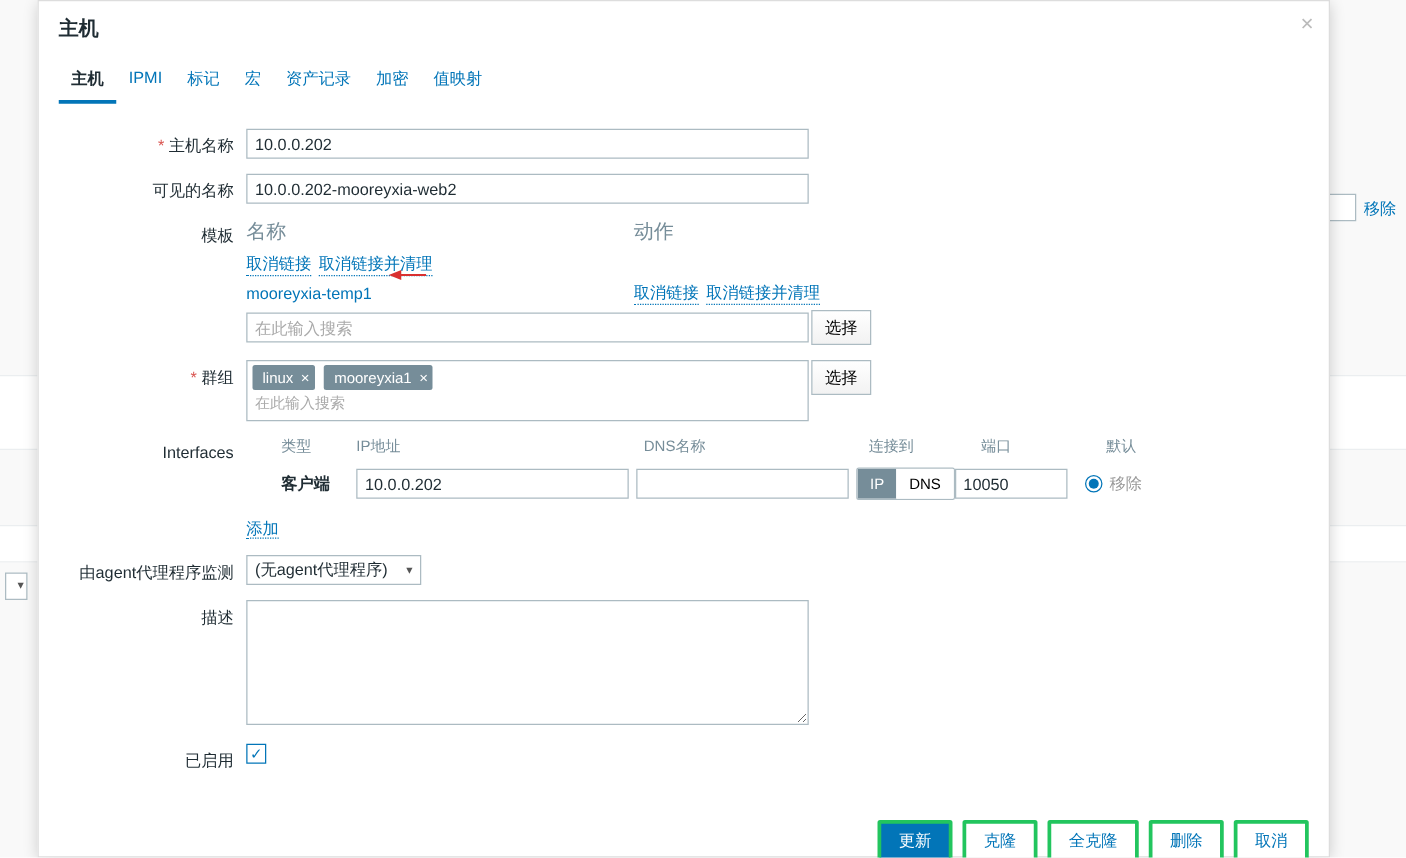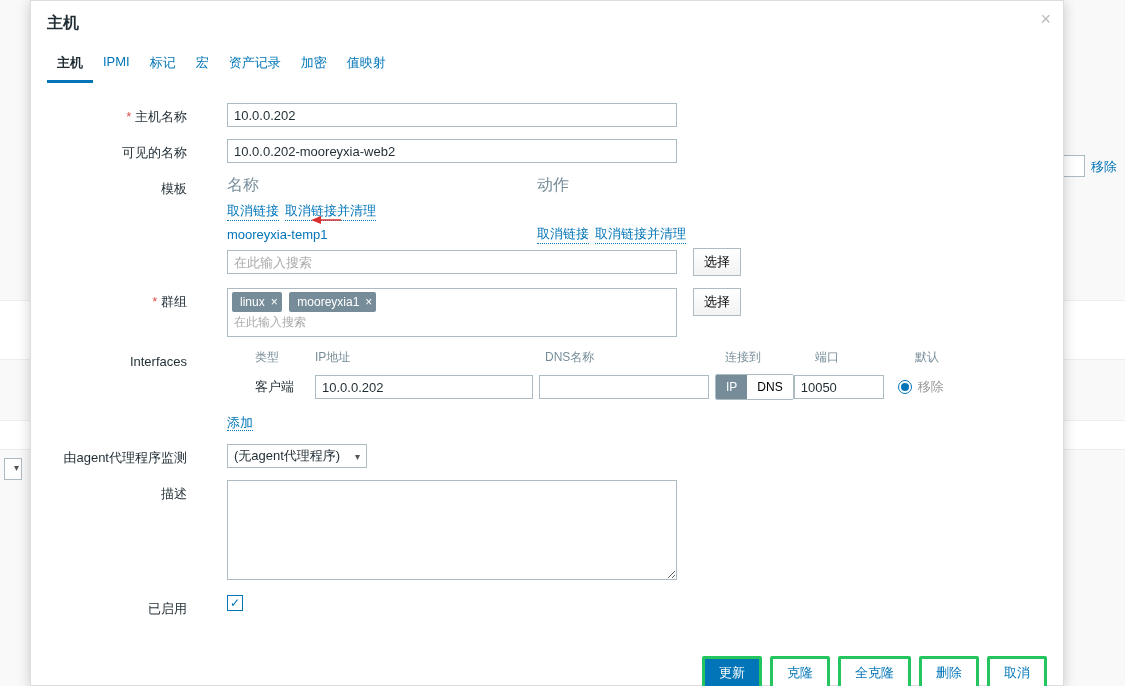--- a/index.html
+++ b/index.html
@@ -13,50 +13,50 @@
 .bg-stripe2 { position: absolute; top: 420px; left: 0; right: 0; height: 30px; background: #fff; border-top: 1px solid #ebeef0; border-bottom: 1px solid #ebeef0; }
 
 .modal { position: absolute; top: 0; left: 30px; width: 1034px; height: 686px; background: #fff; box-shadow: 0 2px 12px rgba(0,0,0,0.2); border: 1px solid #ddd; }
 .modal-header { padding: 12px 16px; font-size: 16px; font-weight: bold; }
 .close-x { position: absolute; top: 8px; right: 12px; font-size: 18px; color: #bbb; cursor: pointer; }
 .tabs { display: flex; gap: 0; padding: 0 16px; }
 .tab { padding: 8px 10px; font-size: 13px; color: #0275b8; cursor: pointer; }
 .tab.active { color: #1f2c33; border-bottom: 3px solid #0275b8; font-weight: bold; }
 
 .form { padding: 20px 16px 10px 16px; }
-.row { display: flex; align-items: flex-start; margin-bottom: 12px; gap: 30px; }
+.row { display: flex; align-items: flex-start; margin-bottom: 12px; }
 .label { width: 150px; text-align: right; padding-right: 10px; padding-top: 5px; color: #1f2c33; font-size: 13px; }
 .required::before { content: "* "; color: #d9534f; }
 .control { flex: 1; }
 input[type="text"], textarea, .ms-input { border: 1px solid #acbbc2; padding: 4px 6px; font-size: 13px; background: #fff; color: #1f2c33; }
 input[type="text"] { height: 24px; }
 .w450 { width: 450px; }
 textarea { width: 450px; height: 100px; resize: both; }
 .tmpl-header { display: flex; color: #768d99; font-size: 16px; margin-bottom: 6px; }
 .tmpl-name { width: 310px; }
 .tmpl-row { display: flex; align-items: center; margin-bottom: 4px; }
 .link { color: #0275b8; text-decoration: none; cursor: pointer; font-size: 13px; }
 .link.dashed { border-bottom: 1px dotted #0275b8; }
 .actions-cell { display: flex; gap: 6px; justify-content: center; }
 .search-box { width: 450px; height: 28px; border: 2px solid #0275b8; padding: 4px 6px; font-size: 13px; }
 .search-box::placeholder, .ms-placeholder { color: #aaa; }
-.select-btn { border: 1px solid #acbbc2; background: linear-gradient(#fff,#f2f2f2); padding: 4px 10px; height: 28px; font-size: 13px; cursor: pointer; margin-left: 16px; }
+.select-btn { border: 1px solid #acbbc2; background: linear-gradient(#fff,#f2f2f2); padding: 4px 10px; height: 28px; font-size: 13px; cursor: pointer; margin-left: 2px; }
 .ms-box { width: 450px; border: 1px solid #acbbc2; padding: 3px 4px; }
 .tag { display: inline-flex; align-items: center; background: #768d99; color: #fff; height: 20px; padding: 0 4px 0 8px; font-size: 12px; margin-right: 4px; border-radius: 2px; }
 .tag-x { margin-left: 6px; font-size: 12px; cursor: pointer; }
 .ms-placeholder { font-size: 12px; padding: 2px 2px; color: #aaa; }
 .iface-header { display: flex; color: #768d99; font-size: 12px; margin-bottom: 8px; align-items: flex-end; }
 .ih-type { width: 60px; margin-left: 28px; }
 .ih-ip { width: 230px; }
 .ih-dns { width: 180px; }
 .ih-conn { width: 90px; }
 .ih-port { width: 100px; }
 .ih-def { width: 60px; }
 .iface-row { display: flex; align-items: center; margin-left: 28px; }
-.iface-type { width: 60px; font-size: 13px; }
+.iface-type { width: 60px; font-size: 13px; font-weight: bold; }
 .iface-ip { width: 218px; height: 24px; }
 .iface-dns { width: 170px; height: 24px; margin-left: 6px; }
 .btngrp { display: inline-flex; margin-left: 6px; border: 1px solid #acbbc2; border-radius: 2px; overflow: hidden; }
 .btngrp button { border: none; padding: 4px 10px; font-size: 12px; background: #fff; cursor: pointer; height: 24px; }
 .btngrp button.active { background: #768d99; color: #fff; }
 .iface-port { width: 90px; height: 24px; }
 .radio-wrap { margin-left: 14px; display: flex; align-items: center; gap: 6px; }
 .radio { width: 14px; height: 14px; border: 1px solid #0275b8; border-radius: 50%; display: inline-flex; align-items: center; justify-content: center; }
 .radio .dot { width: 8px; height: 8px; background: #0275b8; border-radius: 50%; }
 .remove-link { color: #999; font-size: 13px; }

